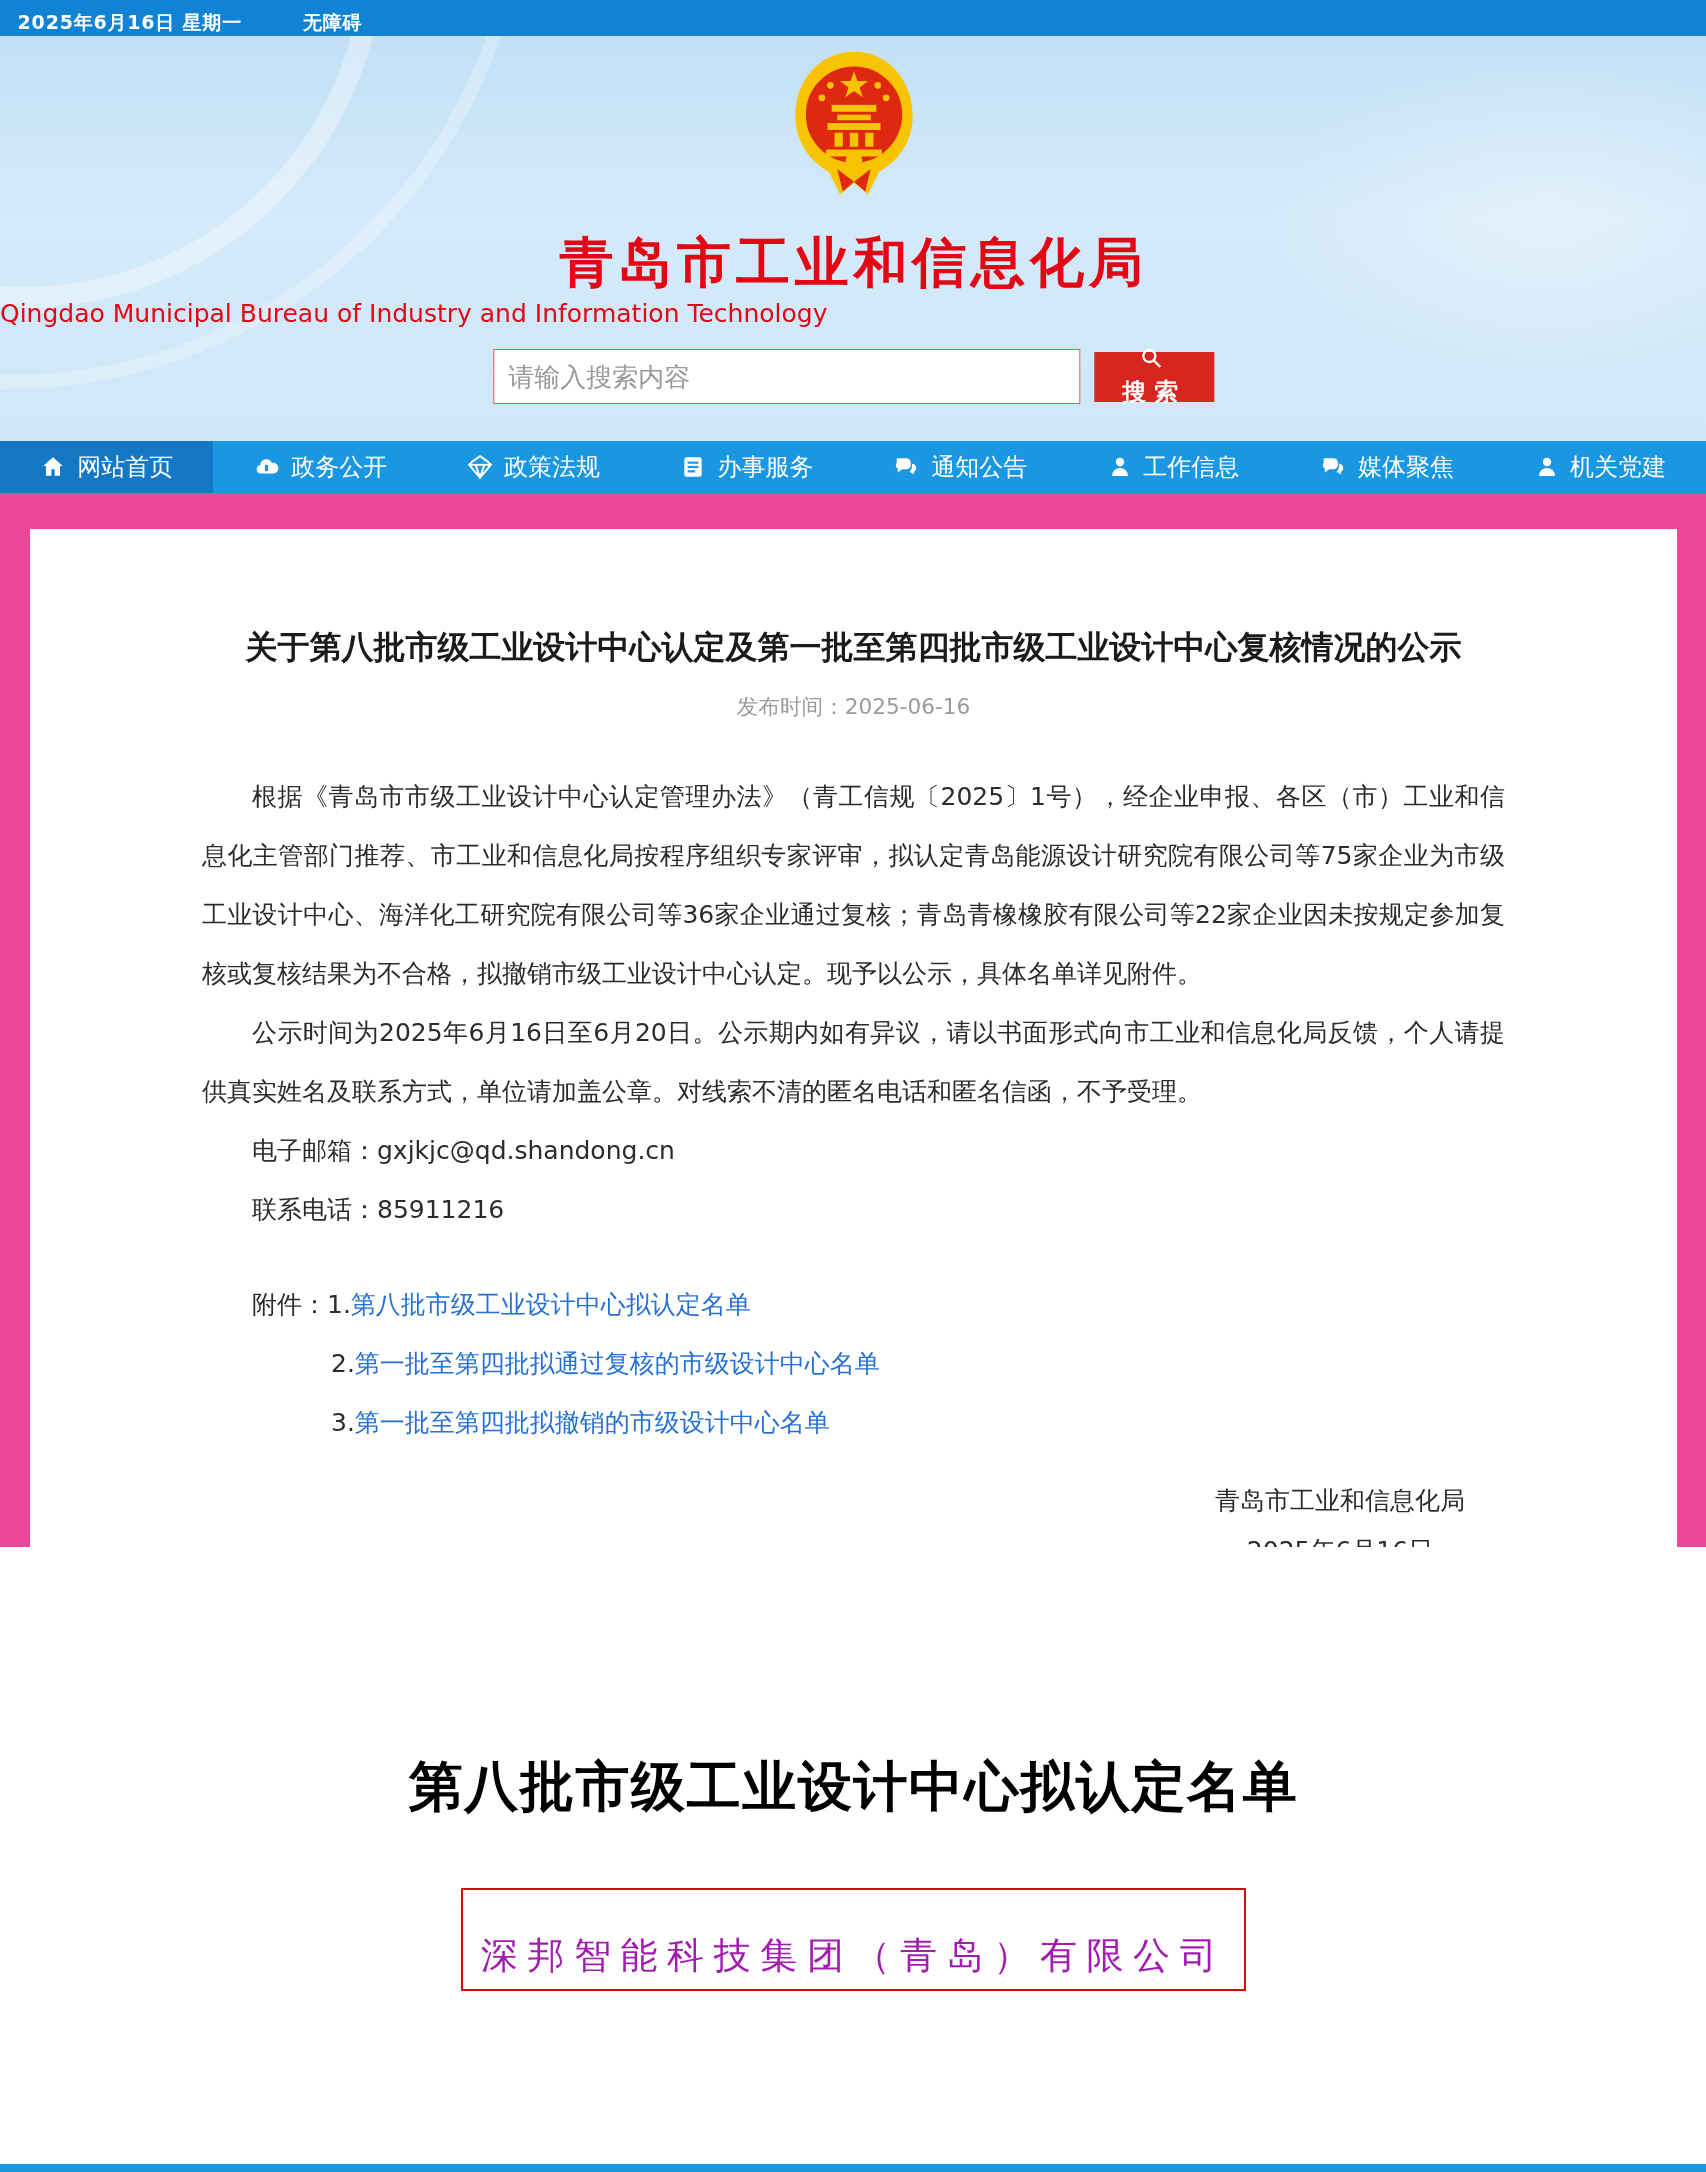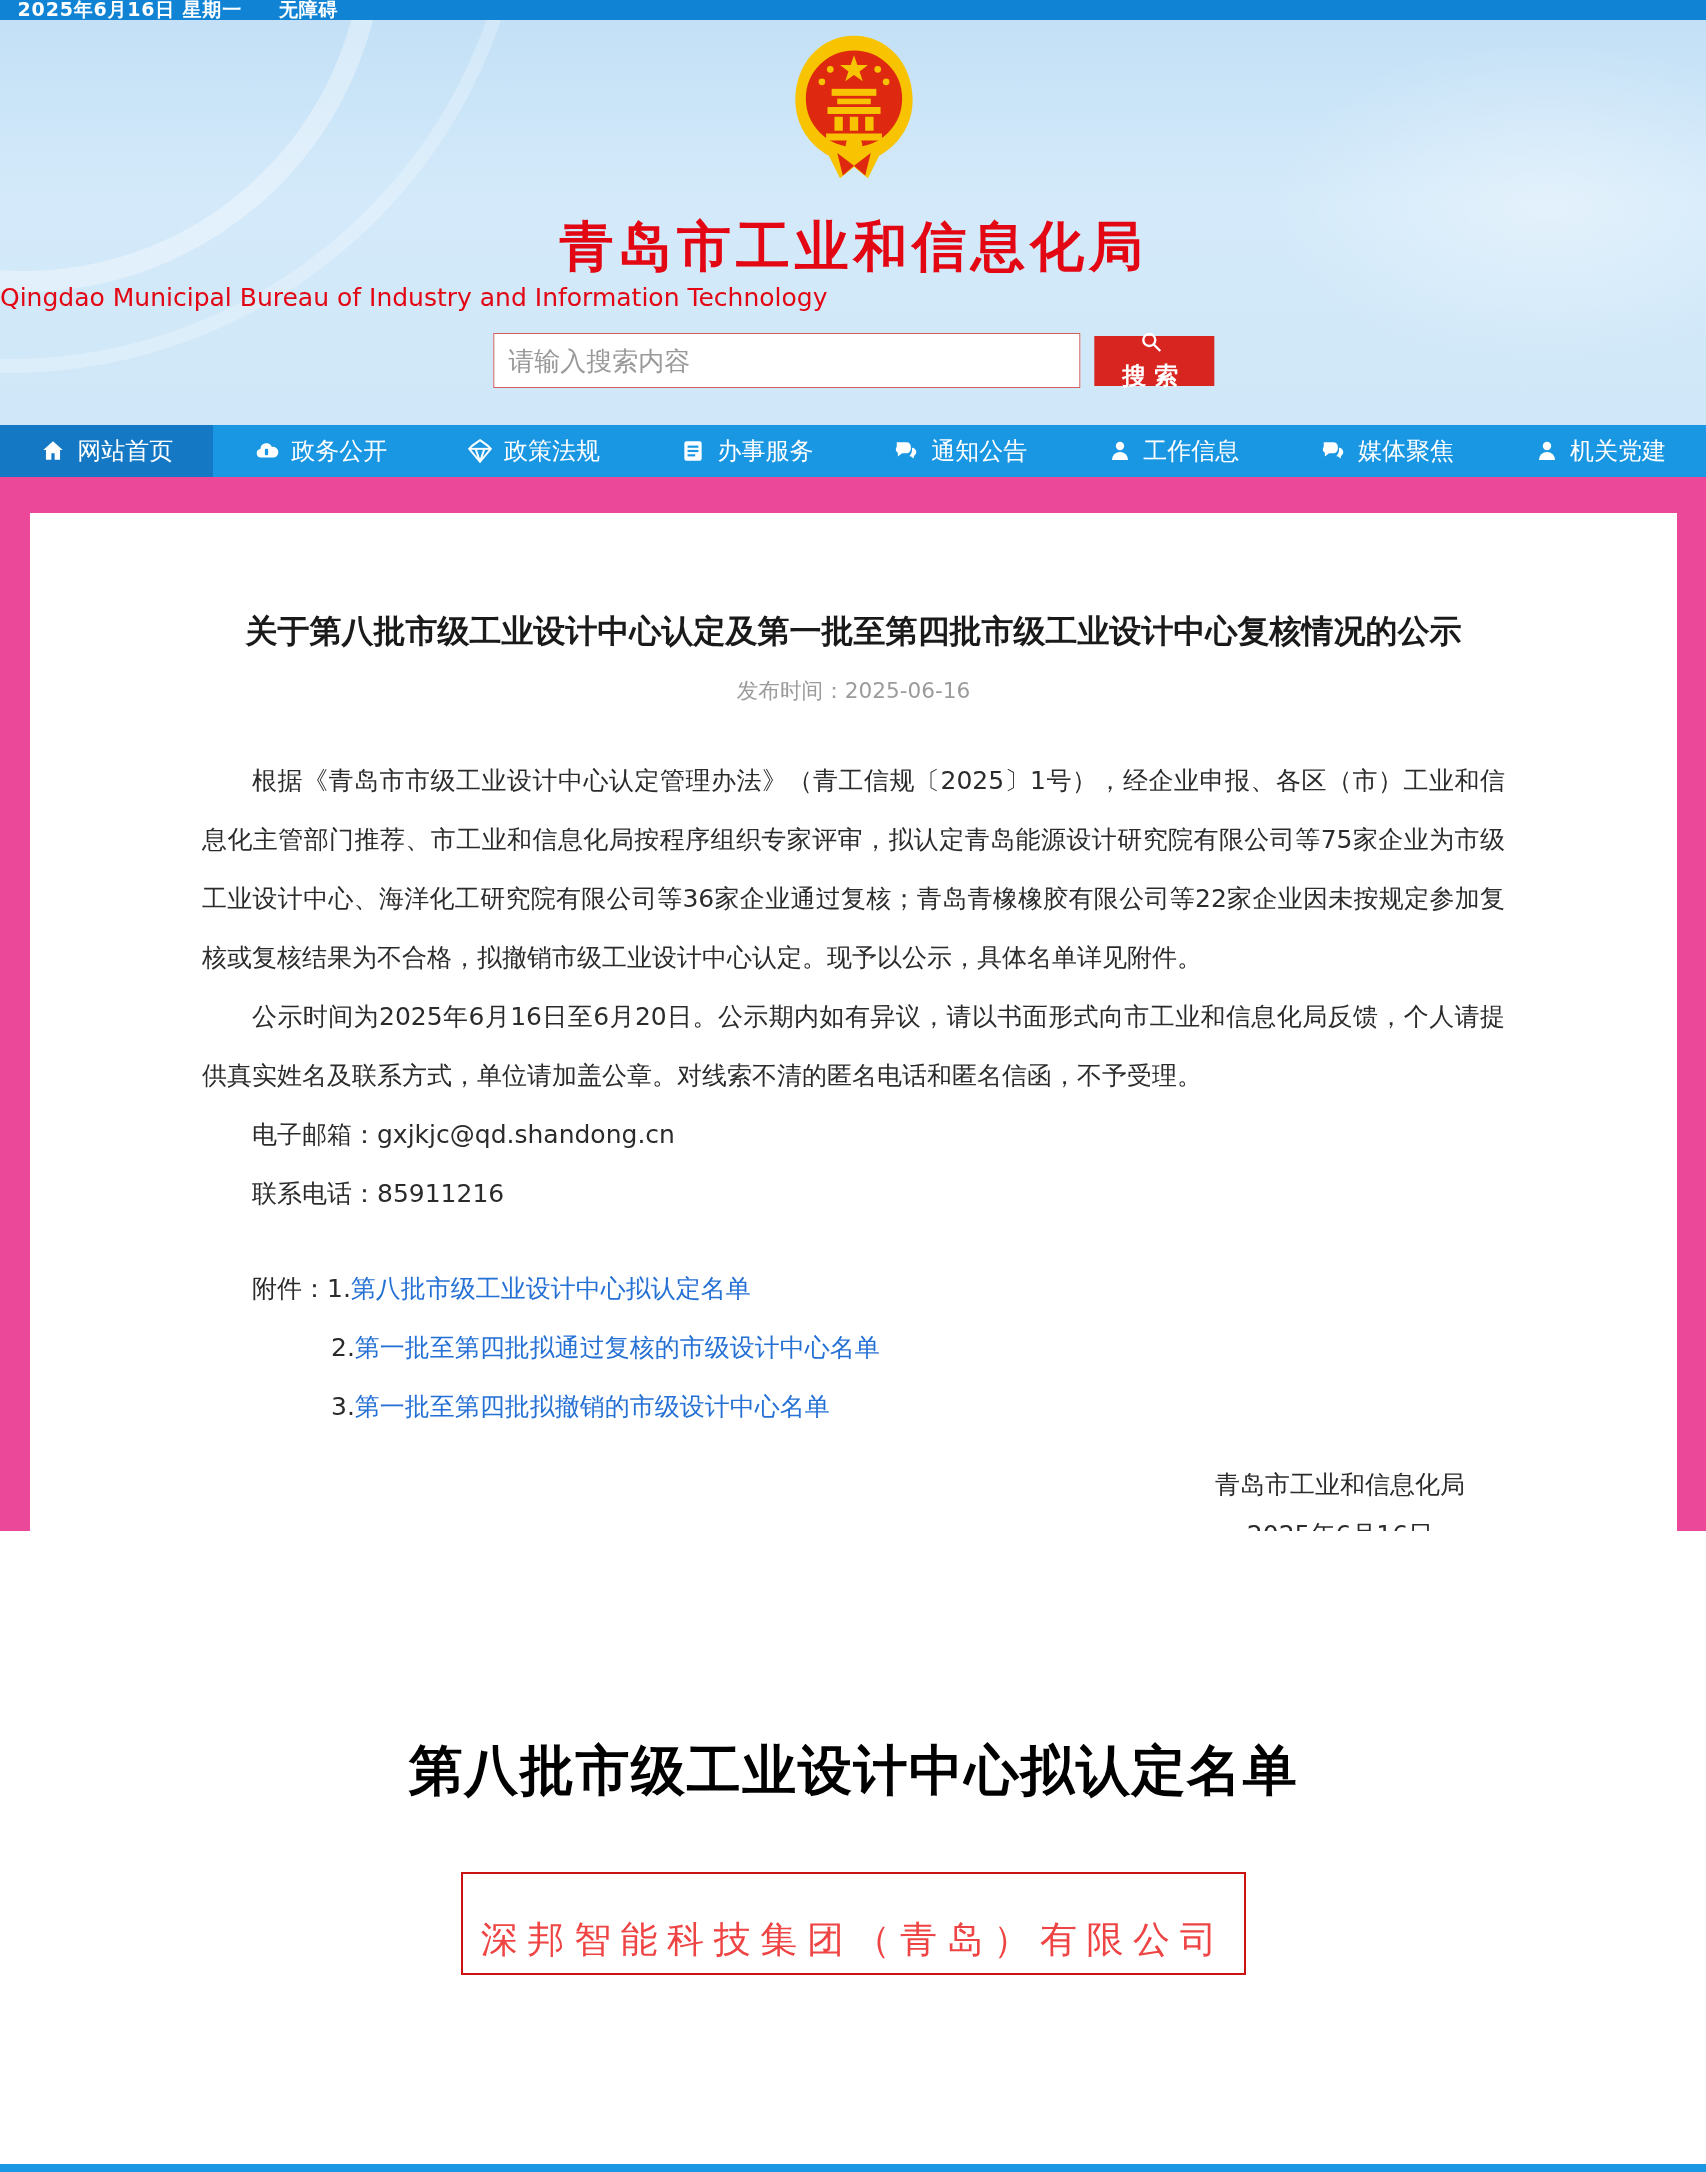--- a/index.html
+++ b/index.html
@@ -3,23 +3,23 @@
 <meta charset="utf-8">
 <style>
   * { margin:0; padding:0; box-sizing:border-box; }
   html,body { width:1707px; }
   body {
     font-family:"DejaVu Sans","Liberation Sans",sans-serif;
     background:#ffffff; position:relative; height:2172px; overflow:hidden;
   }
   
   .topbar {
-    height:20px; background:#1183d5; color:#ffffff;
-    display:flex; align-items:center; padding-left:17.6px;
-    font-size:19px; font-weight:bold; letter-spacing:0.8px;
+    height:36px; background:#1183d5; color:#ffffff;
+    display:flex; align-items:flex-end; padding-left:17.6px;
+    font-size:19px; font-weight:bold; letter-spacing:0.8px;gap:24px;
   }
   .topbar-access { color:#ffffff; text-decoration:none; margin-left:37px; cursor:pointer; }
   
   .header {
     height:405px; position:relative; overflow:hidden;
     background:linear-gradient(180deg,#c3e0f6 0%,#d4eafa 45%,#cfe7f8 100%);
   }
   .deco1,.deco2 {
     position:absolute; border-radius:50%; border:21px solid rgba(255,255,255,0.35);
   }
@@ -86,21 +86,21 @@
   .preview-title {
     text-align:center; font-family:"DejaVu Serif","Liberation Serif",serif;
     font-size:54px; font-weight:bold; color:#000000; letter-spacing:1.6px;
   }
   .company-box {
     margin:64px auto 0 auto; width:785px; height:103px;
     border:2.4px solid #cc1111; display:flex; align-items:center; justify-content:center;
   }
   .company-box span {
     font-family:"DejaVu Serif","Liberation Serif",serif;
-    font-size:37px; color:#ef4444; letter-spacing:9.6px;margin-top:33px;
+    font-size:37px; color:#a21caf; letter-spacing:9.6px;margin-top:33px;
   }
   .bottom-bar { position:absolute; bottom:0; left:0; width:100%; height:8px; background:#1a97e2; }
 </style>
 </head>
 <body>
 
 <div class="topbar">
   <span>2025年6月16日 星期一</span>
   <a class="topbar-access">无障碍</a>
 </div>

